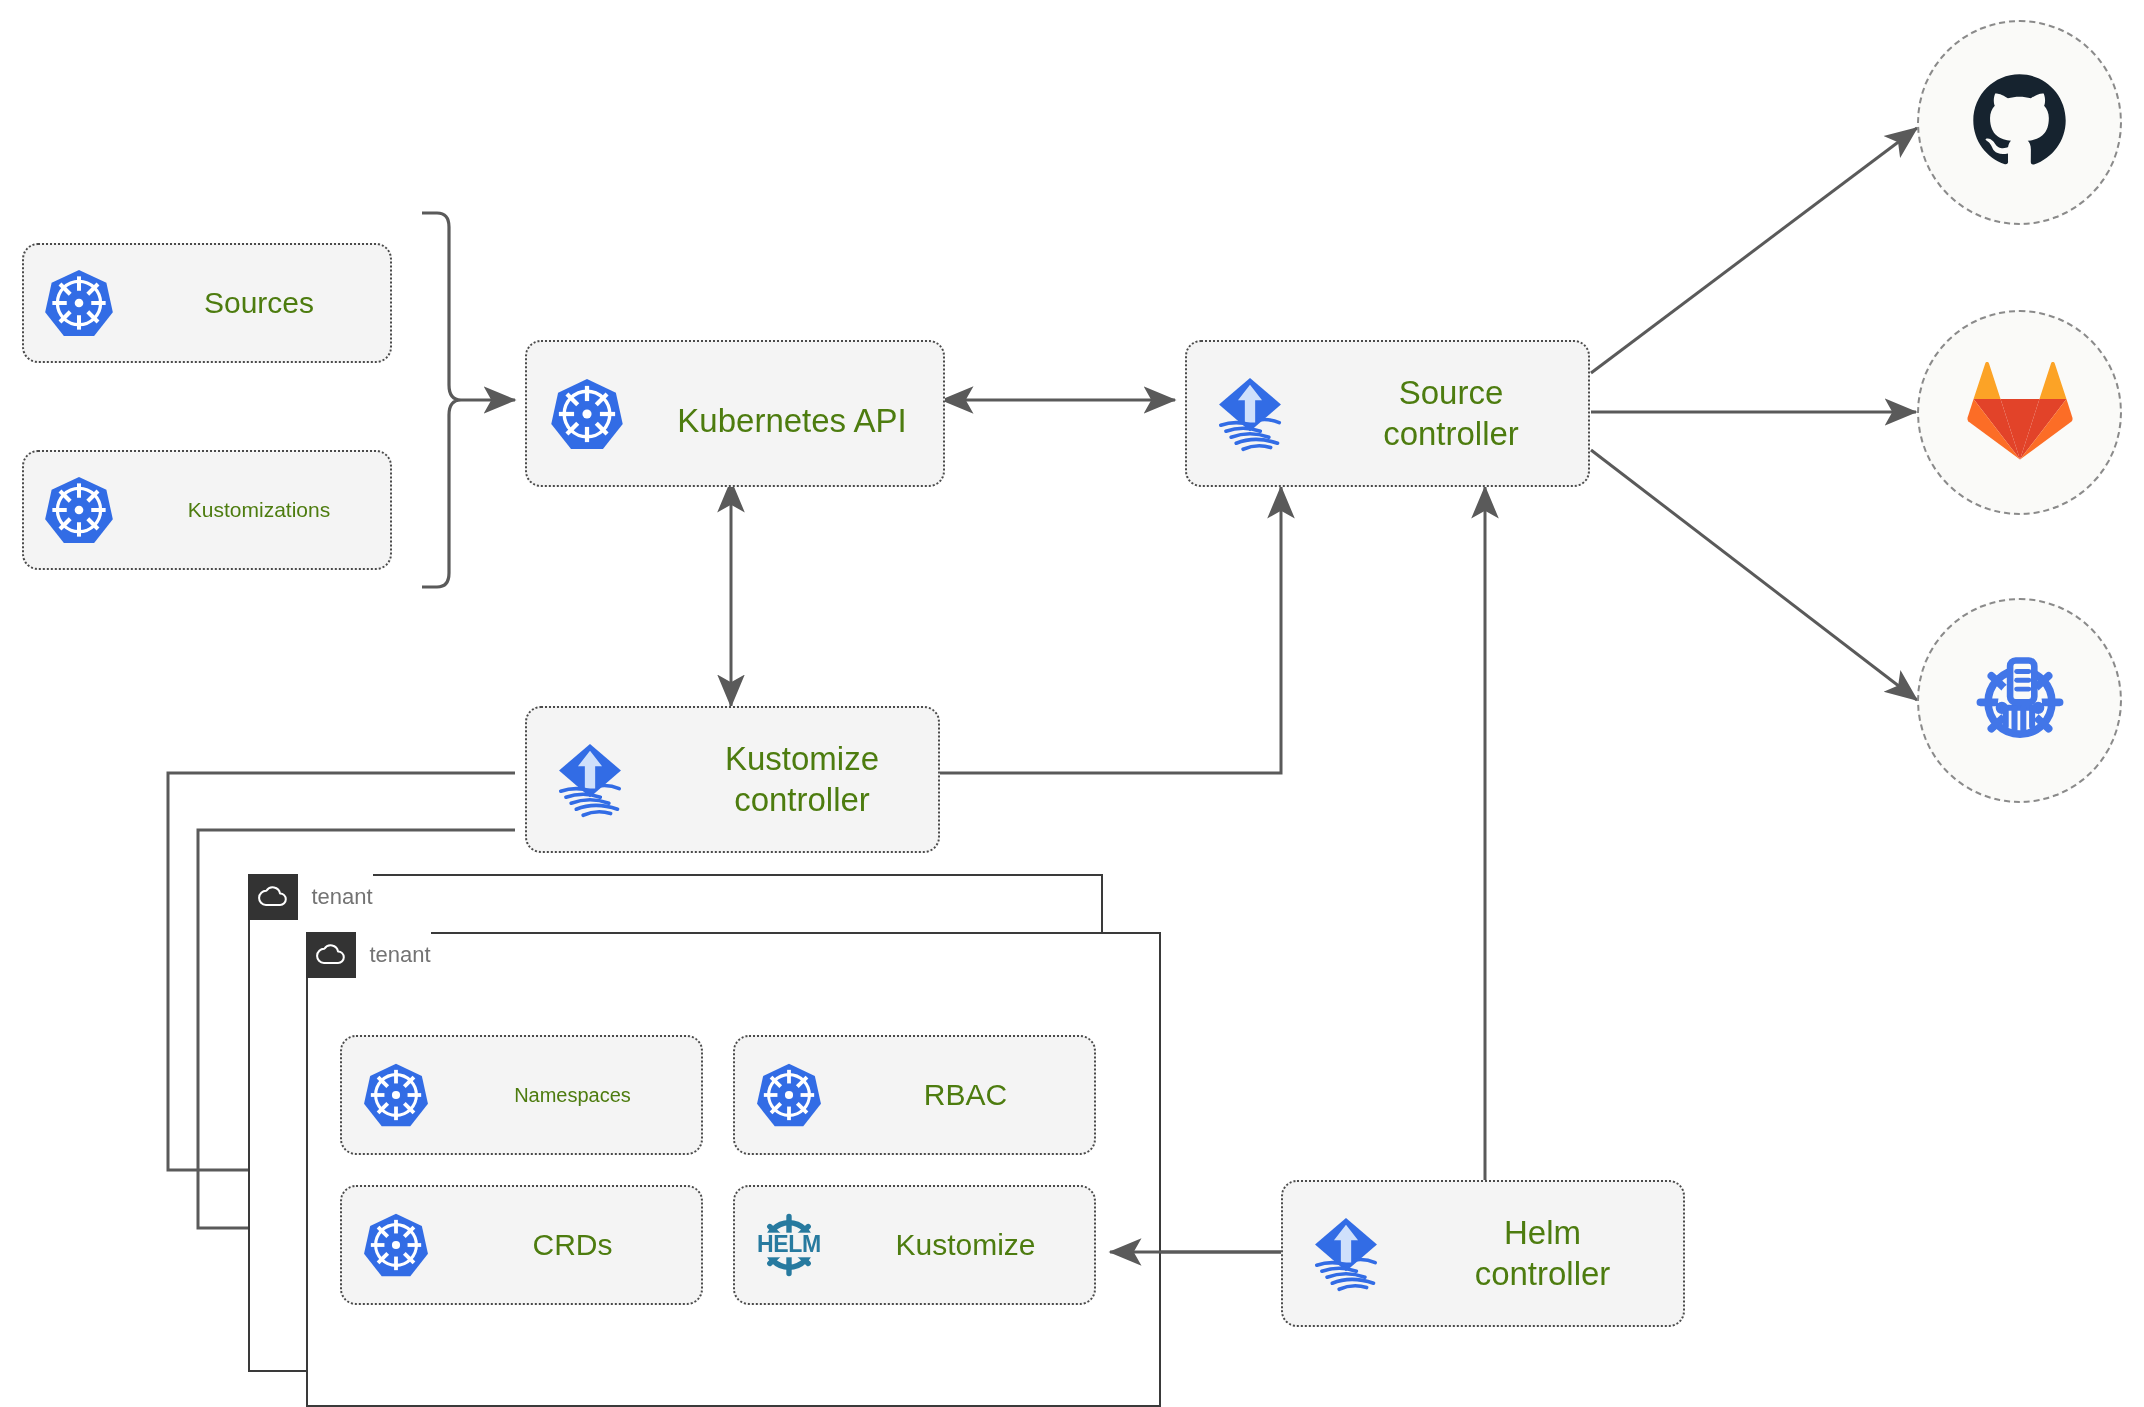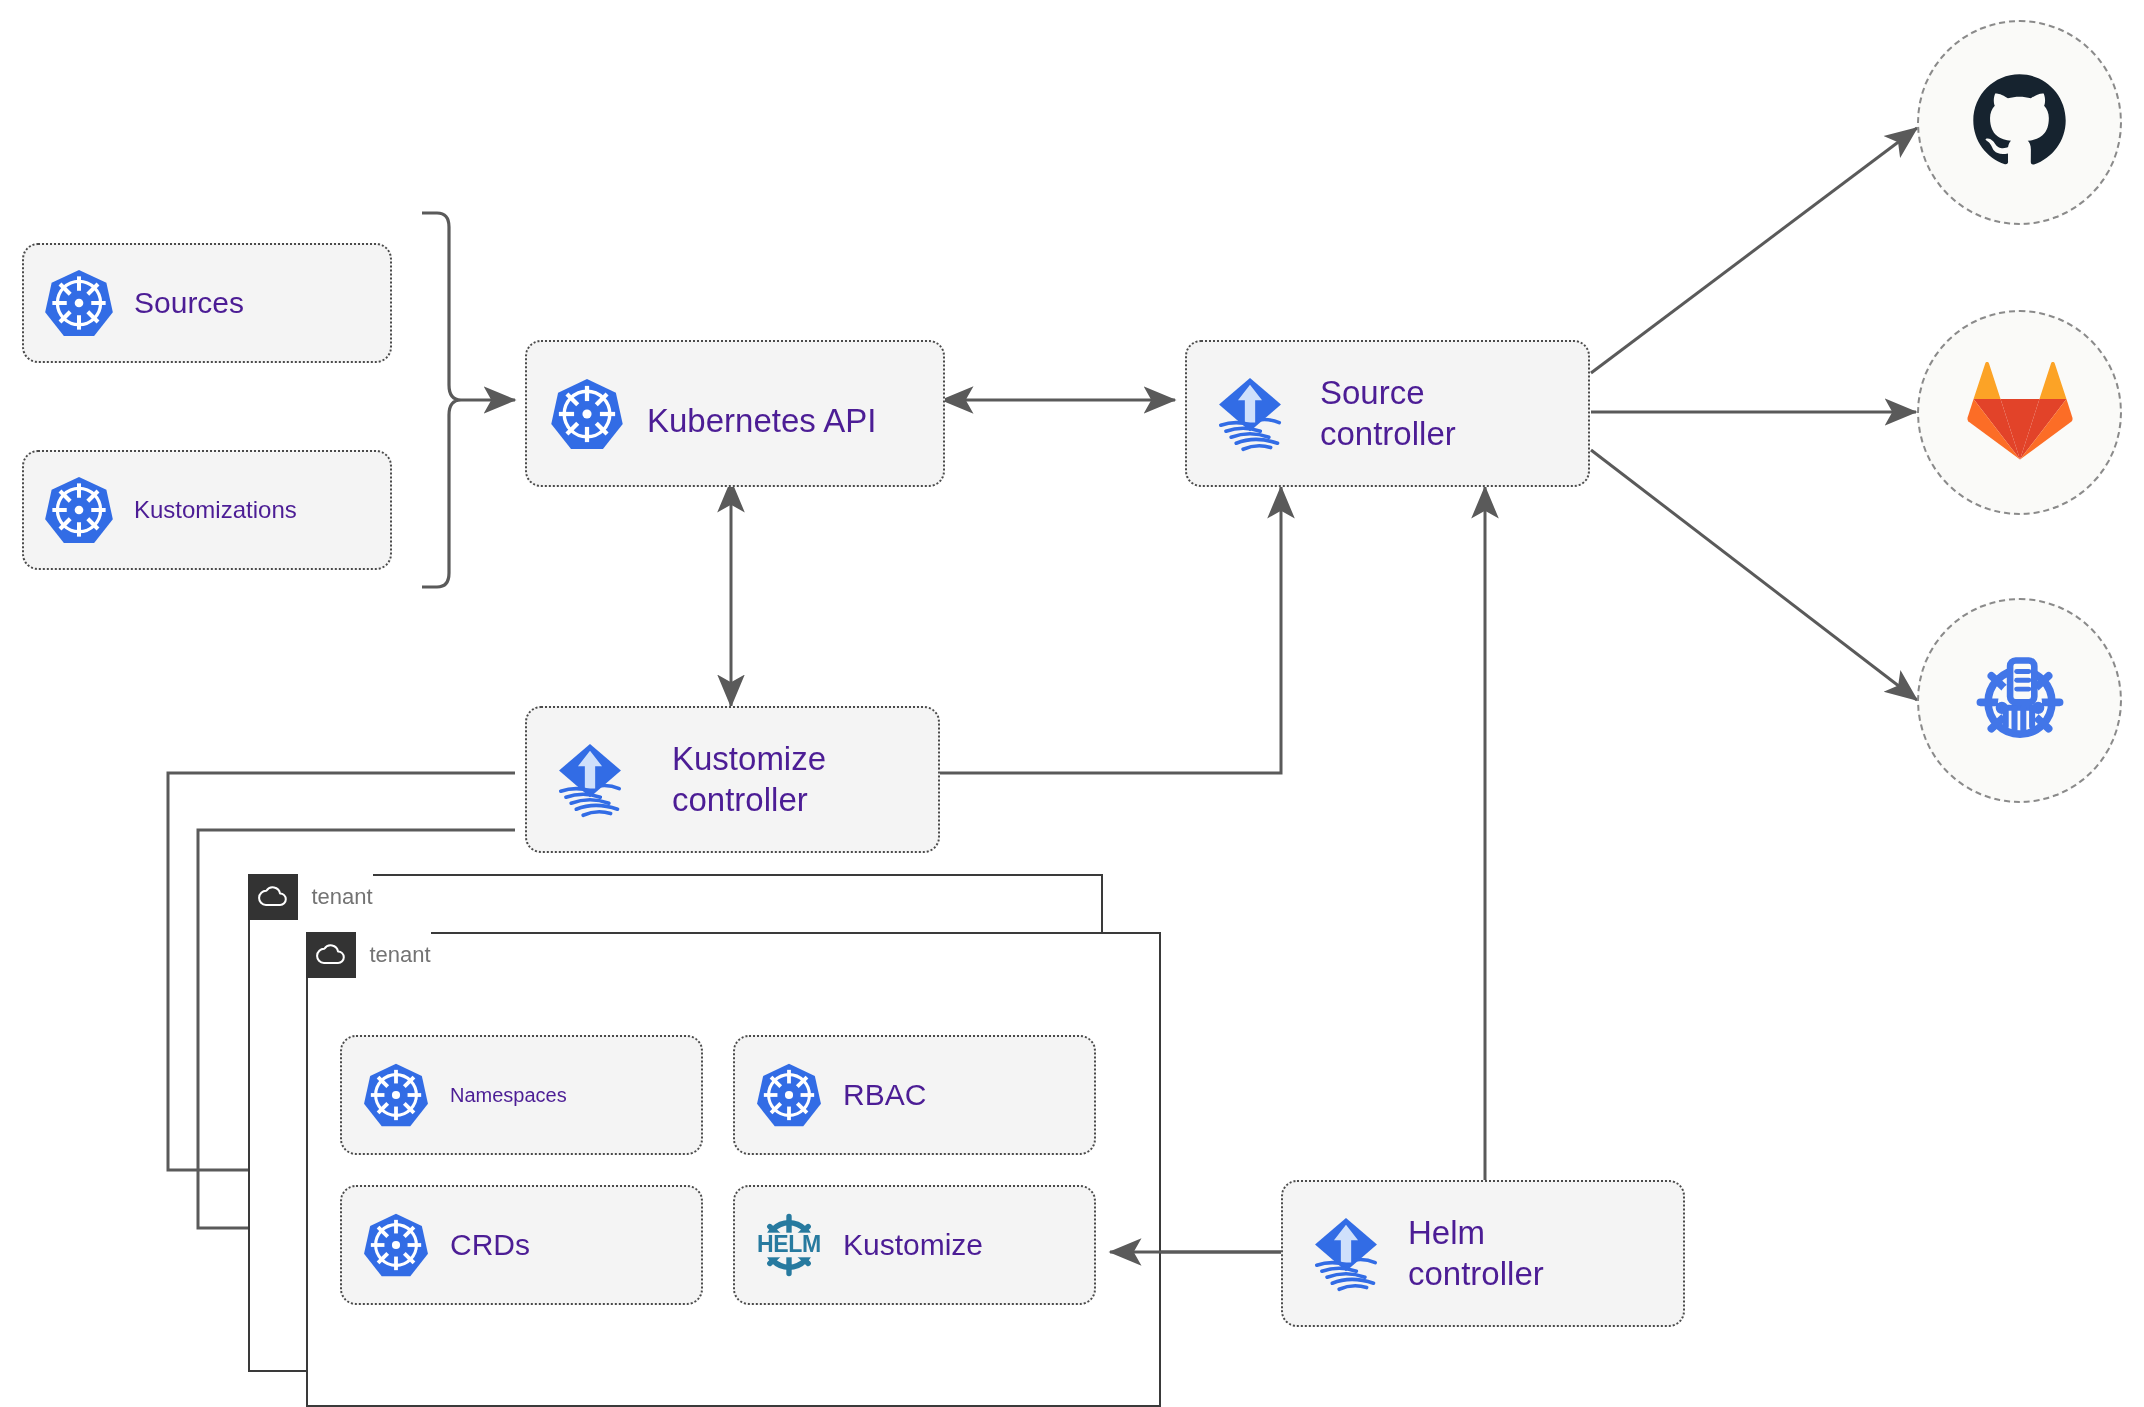--- a/index.html
+++ b/index.html
@@ -27,22 +27,22 @@
     z-index: 5;
   }
   .node .ic {
     flex: 0 0 auto;
     display: flex;
     align-items: center;
     justify-content: center;
   }
   .node .lbl {
     flex: 1 1 auto;
-    text-align: left;
-    color: #4c1d95;
+    text-align: center;
+    color: #4d7c0f;
     line-height: 1.22;
     white-space: pre-line;
     padding-right: 6px;
   }
 
   
   .circ {
     position: absolute;
     box-sizing: border-box;
     border: 2.5px dashed #8a8a8a;
@@ -171,21 +171,21 @@
           <path d="M21.6 25.6 l4-4 L39.8 35.8 l-4 4 Z"></path>
           <path d="M60.2 64.2 l4-4 L78.4 74.4 l-4 4 Z"></path>
           <path d="M74.4 21.6 l4 4 L64.2 39.8 l-4-4 Z"></path>
           <path d="M35.8 60.2 l4 4 L25.6 78.4 l-4-4 Z"></path>
         </g>
         <circle cx="50" cy="50" r="30" fill="none" stroke="#ffffff" stroke-width="4.5"></circle>
         <circle cx="50" cy="50" r="10" fill="#326ce5"></circle>
         <circle cx="50" cy="50" r="6" fill="#ffffff"></circle>
       </svg>
     </span>
-    <span class="lbl" style="font-size:24px;">Kustomizations</span>
+    <span class="lbl" style="font-size:21px;">Kustomizations</span>
   </div>
 
   <div class="node" style="left:525px; top:340px; width:420px; height:147px;">
     <span class="ic" style="width:120px;">
       <svg width="76" height="76" viewBox="0 0 100 100" aria-hidden="true">
         <path d="M50 4 L88 22 L97 63 L71 96 L29 96 L3 63 L12 22 Z" fill="#326ce5"></path>
         <g fill="#ffffff">
           <circle cx="50" cy="50" r="7"></circle>
           <path d="M47.2 13 h5.6 v20 h-5.6 Z"></path>
             <path d="M47.2 67 h5.6 v20 h-5.6 Z"></path>

